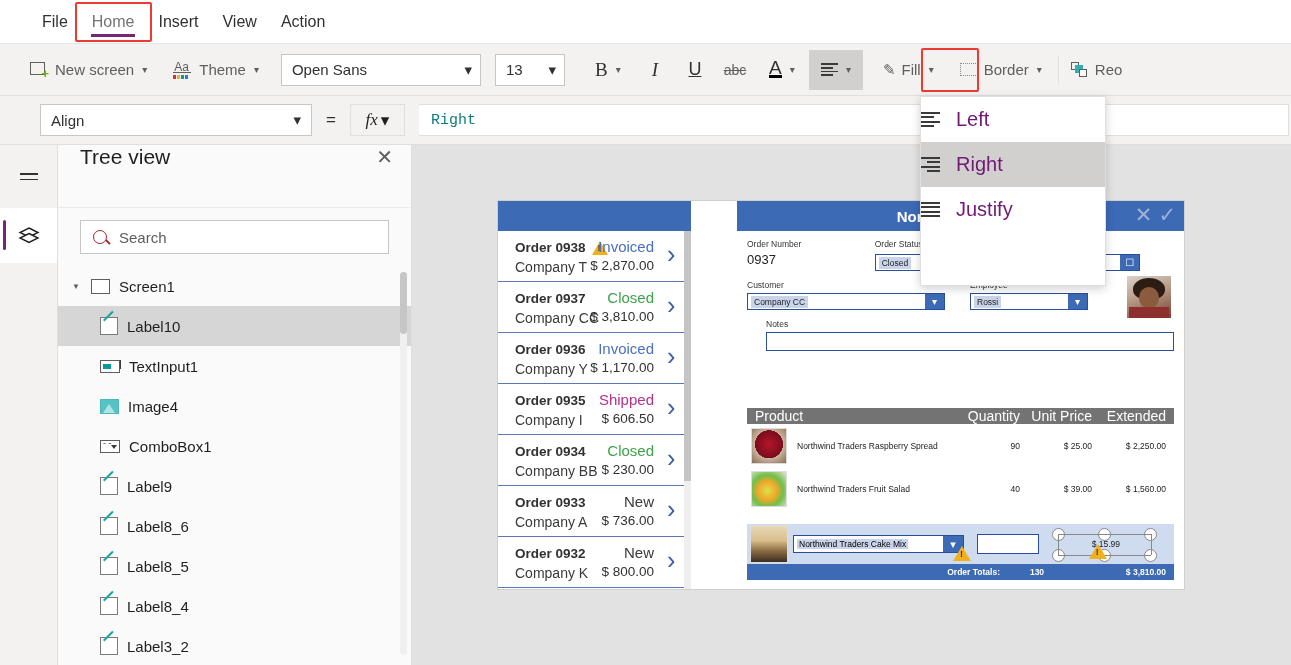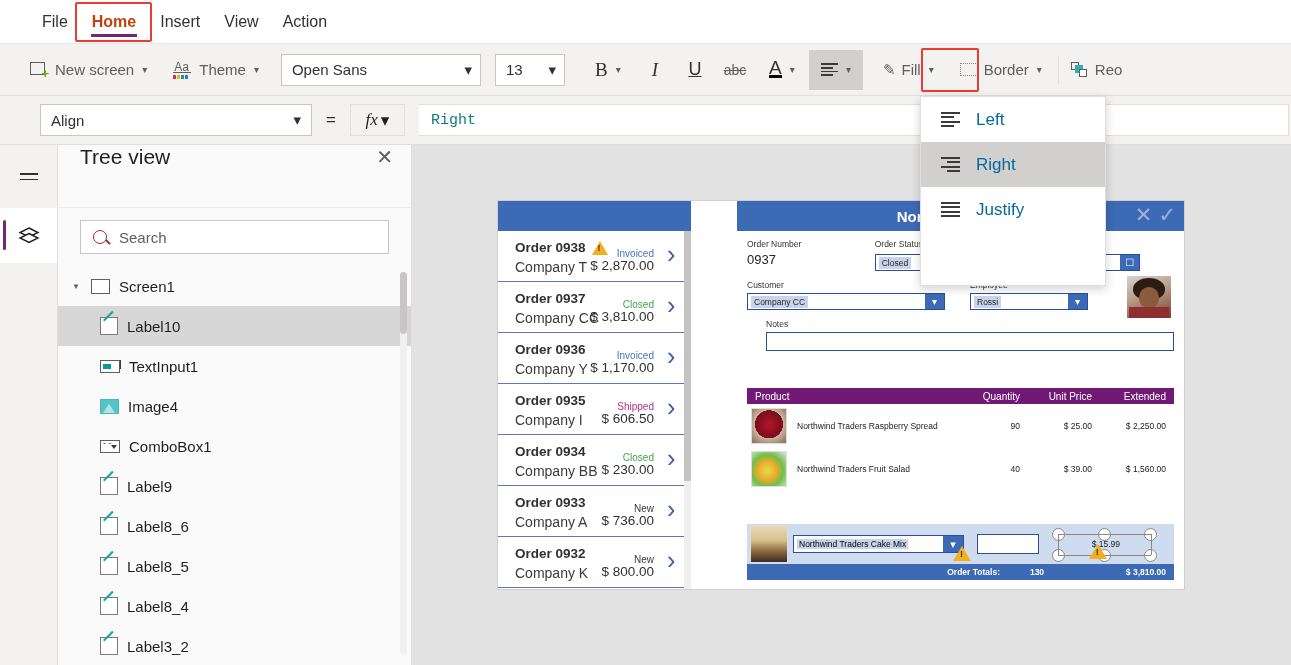--- a/index.html
+++ b/index.html
@@ -14,21 +14,21 @@
   
   .menubar {
     position: absolute; top: 0; left: 0; width: 1291px; height: 44px;
     background: #ffffff; border-bottom: 1px solid #e8e8e8;
     display: flex; align-items: center; padding-left: 30px; gap: 0;
   }
   .menu-item {
     font-size: 16px; color: #33312f; padding: 0 12px; height: 44px;
     display: flex; align-items: center; position: relative; cursor: default;
   }
-  .menu-item.active { font-weight: bold; color: #c2410c; }
+  .menu-item.active { font-weight: normal; color: #737373; }
   .menu-item.active::after {
     content: ""; position: absolute; left: 11px; right: 11px; bottom: 7px;
     height: 3px; background: #742774;
   }
   .redbox {
     position: absolute; border: 2px solid #ef3a32; border-radius: 2px;
     pointer-events: none;
   }
   #hl-home { left: 75px; top: 2px; width: 77px; height: 40px; }
 
@@ -180,21 +180,21 @@
   .gallery { position: absolute; left: 0; top: 0; width: 193px; height: 388px; background: #fff; }
   .gal-head { height: 30px; background: #3d6ab5; }
   .gal-item {
     height: 51px; border-bottom: 1.5px solid #5b78b5; position: relative;
     padding: 6px 8px 0 17px; background: #fff;
   }
   .gal-l1 { display: flex; align-items: center; height: 20px; }
   .gal-l2 { display: flex; align-items: center; height: 19px; }
   .gal-order { font-size: 13.5px; font-weight: bold; color: #323130; }
   .gal-company { font-size: 14px; color: #3b3a39; }
-  .gal-status { font-size: 10px; position: absolute; right: 37px; top: 17px; text-align: right; }
+  .gal-status { font-size: 15px; position: absolute; right: 37px; top: 7px; text-align: right; }
   .gal-amount { font-size: 13.5px; color: #323130; position: absolute; right: 37px; top: 27px; text-align: right; }
   .gal-chev {
     position: absolute; right: 8px; top: 11px; width: 16px; height: 26px;
     color: #3d5fa8; font-size: 25px; line-height: 24px; font-weight: 300;
   }
   .warn {
     display: inline-block; width: 0; height: 0; margin-left: 6px; position: relative; top: 1px;
     border-left: 8px solid transparent; border-right: 8px solid transparent; border-bottom: 14px solid #f2b01e;
   }
   .warn::after { content: "!"; position: absolute; left: -2px; top: 2px; font-size: 9px; color: #3b3a39; font-weight: bold; }
@@ -235,22 +235,22 @@
     overflow: hidden;
   }
   .avatar .hair { position: absolute; left: 6px; top: 2px; width: 32px; height: 22px; background: #2c1c14; border-radius: 50% 50% 45% 45%; }
   .avatar .face { position: absolute; left: 12px; top: 11px; width: 20px; height: 21px; background: #8b5b3e; border-radius: 50% 50% 45% 45%; }
   .avatar .body { position: absolute; left: 2px; bottom: 0; width: 40px; height: 11px; background: #8d2f2f; }
   .row3 { margin-top: 9px; margin-left: 19px; }
   .notes-input { height: 19px; border: 1.2px solid #2b4d9e; background: #fff; }
 
   .ptable { position: absolute; left: 10px; right: 10px; top: 187px; }
   .pt-head {
-    height: 16px; background: #701a75; color: #fff; font-size: 10px;
-    display: flex; align-items: center; padding: 0 4px;
+    height: 16px; background: #737373; color: #fff; font-size: 14px;
+    display: flex; align-items: center; padding: 0 4px; margin-top: 20px;
   }
   .pt-c1 { flex: 1; padding-left: 4px; }
   .pt-c2 { width: 72px; text-align: right; }
   .pt-c3 { width: 72px; text-align: right; }
   .pt-c4 { width: 78px; text-align: right; padding-right: 4px; }
   .pt-row { height: 43px; display: flex; align-items: center; font-size: 8.5px; color: #222; padding: 0 4px; background: #fff; }
   .pt-thumb { width: 36px; height: 36px; border: 1px solid #ddd; margin-right: 6px; flex: none; }
   .th-rasp { background: radial-gradient(circle at 50% 45%, #b5142b 0%, #7a0d1d 55%, #c9b5a0 56%, #8a6b52 100%); }
   .th-salad { background: radial-gradient(circle at 45% 55%, #d8e24a 0%, #f0a82a 35%, #6fbf4a 60%, #e6e2d8 100%); }
   .th-cake { background: linear-gradient(180deg,#e8d9b8 0%,#d9bf8c 40%,#8a6a42 70%,#3a2d20 100%); }
@@ -285,21 +285,21 @@
   }
 
   
   .align-menu {
     position: absolute; left: 920px; top: 96px; width: 186px; height: 190px;
     background: #ffffff; border: 1px solid #e1dfdd;
     box-shadow: 0 3px 9px rgba(0,0,0,.18); z-index: 50;
   }
   .am-item {
     height: 45px; display: flex; align-items: center; gap: 16px;
-    padding-left: 20px; font-size: 17px; color: #0369a1; cursor: default;
+    font-size: 20px; color: #701a75; cursor: default;
   }
   .am-item.selected { background: #d2d0ce; }
   .am-icon { display: flex; flex-direction: column; gap: 2.2px; width: 19px; }
   .am-icon i { height: 2px; background: #3b3a39; display: block; }
 </style>
 </head>
 <body>
 
 <div id="app">
 

